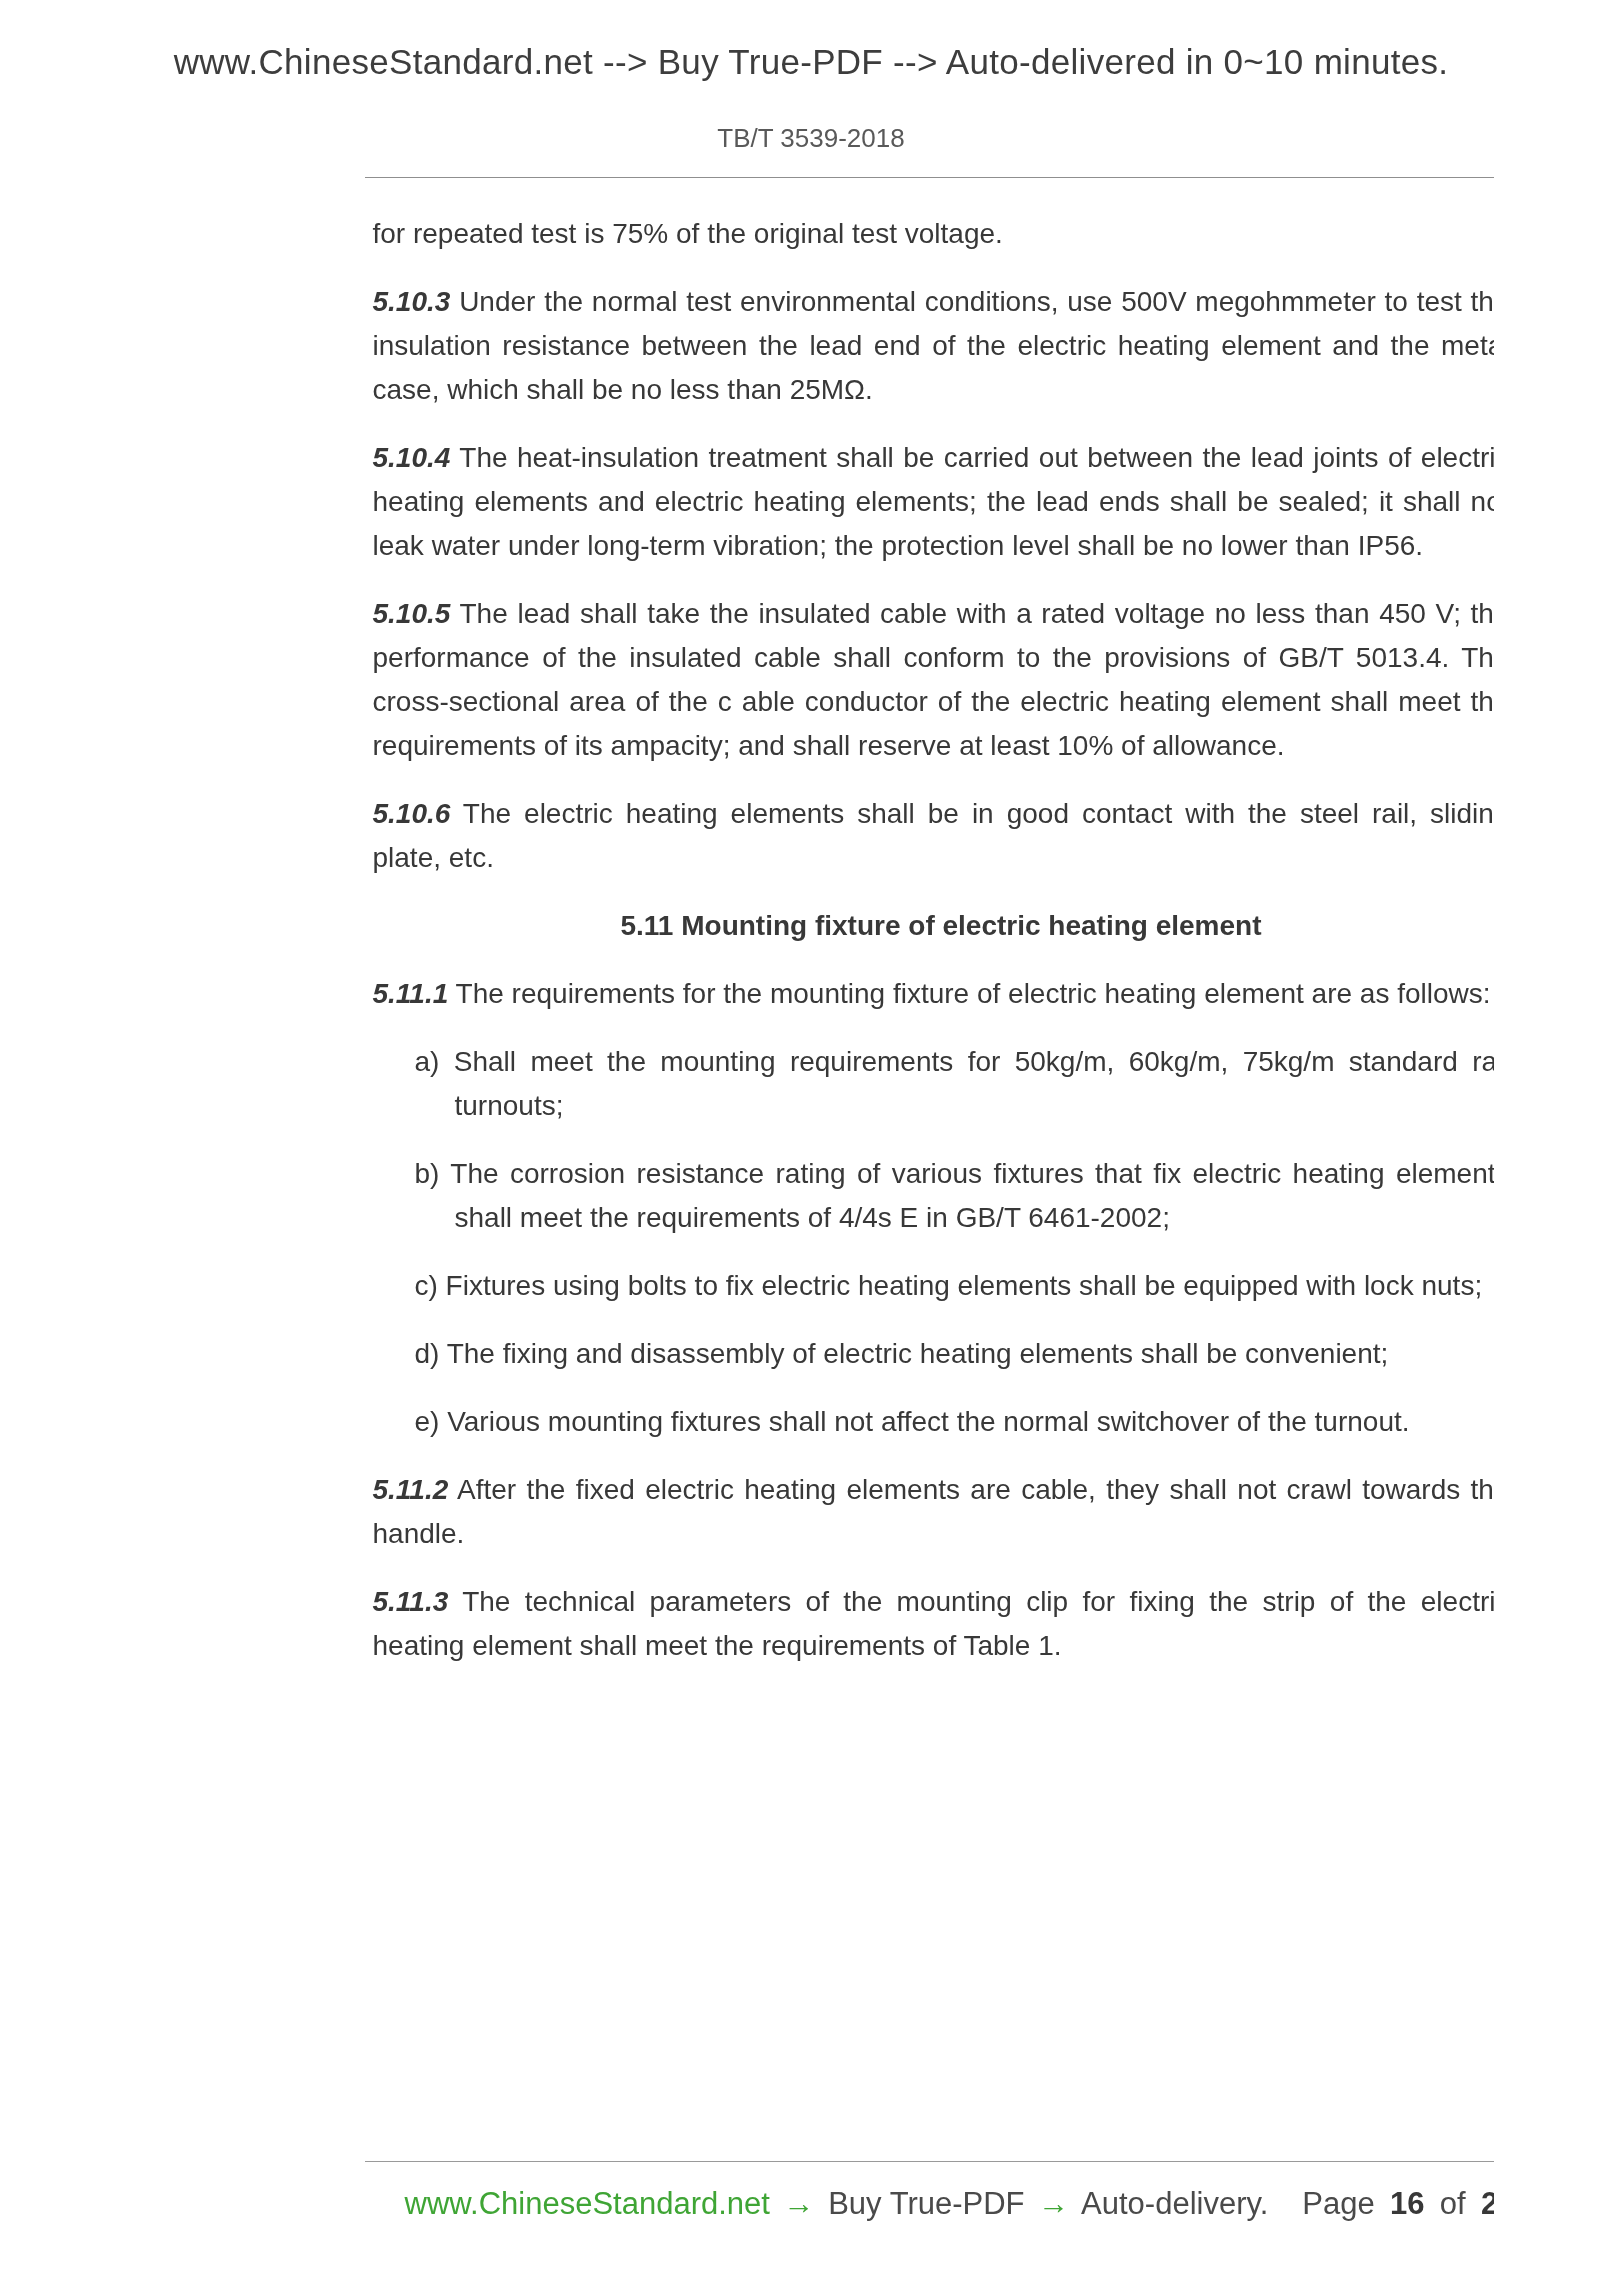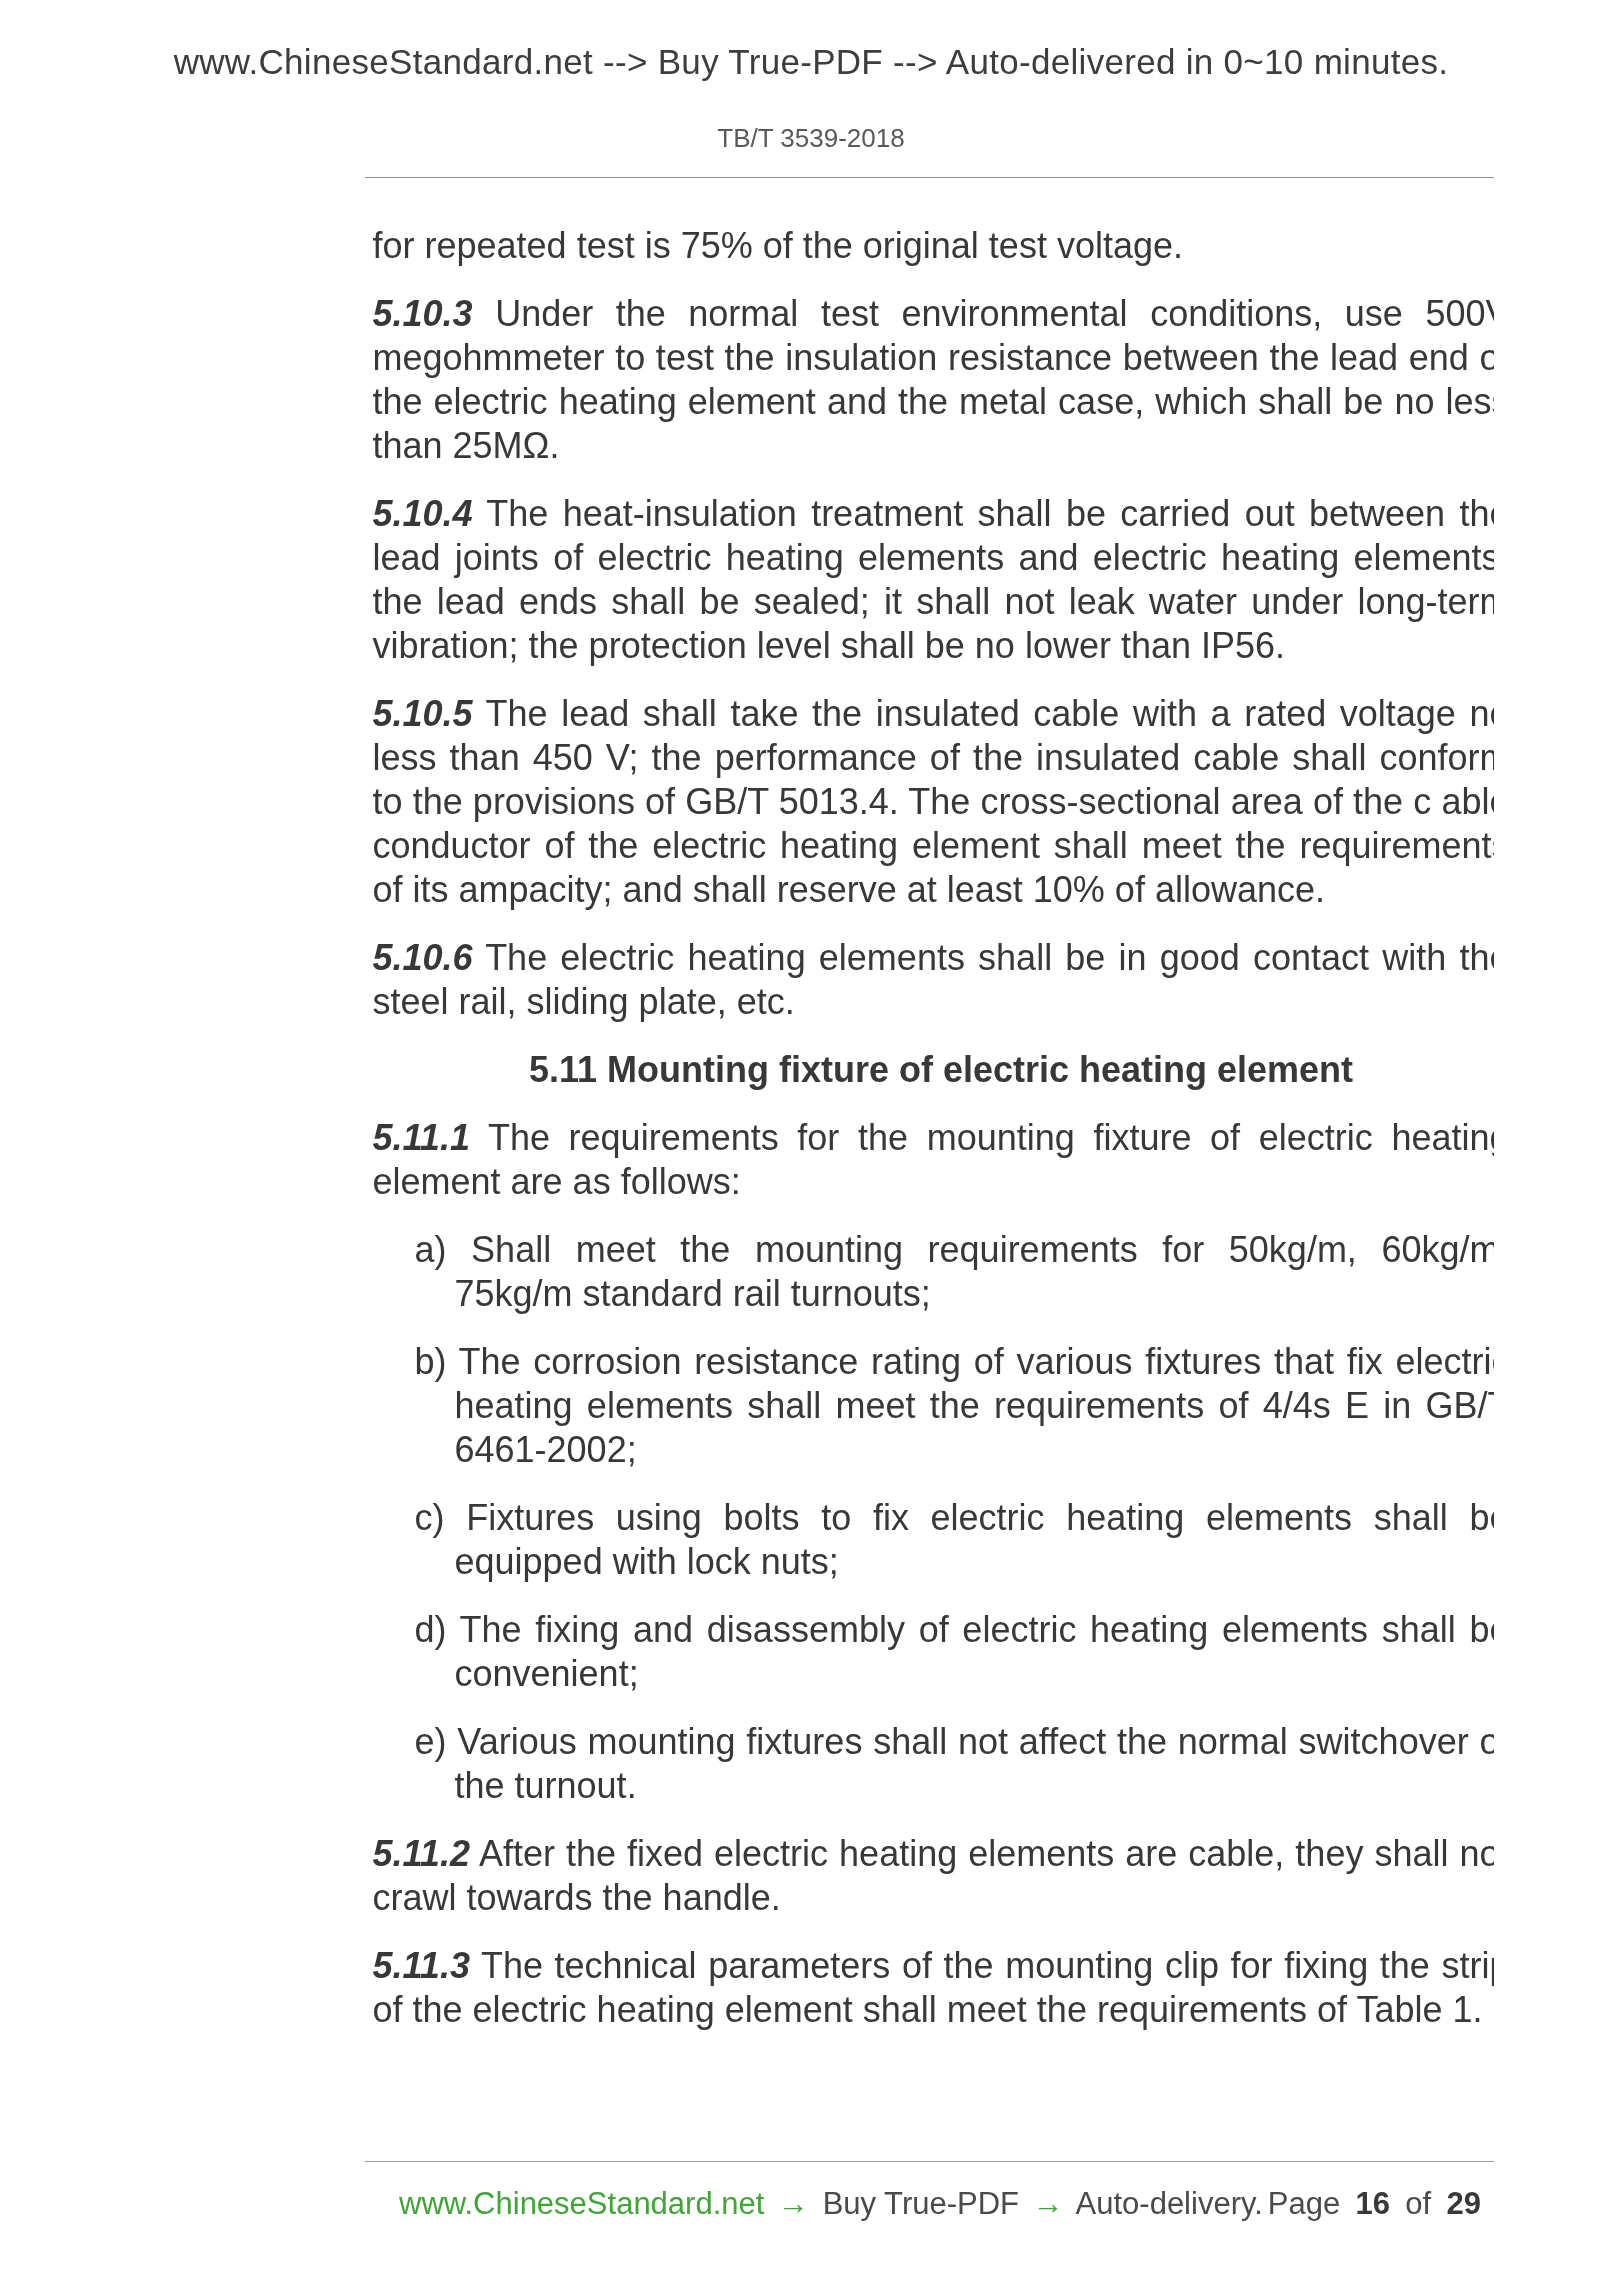--- a/index.html
+++ b/index.html
@@ -38,24 +38,24 @@
     position: absolute;
     top: 177px;
     left: 236px;
     width: 1151px;
     border: none;
     border-top: 1.7px solid #8f8f8f;
     margin: 0;
   }
   .body-text {
     position: absolute;
-    top: 224px;
+    top: 212px;
     left: 244px;
     width: 1137px;
-    font-size: 36px;
+    font-size: 28px;
     line-height: 44px;
     text-align: justify;
   }
   p.para { margin: 0 0 24px 0; }
   .lead { font-weight: bold; font-style: italic; }
   p.heading { font-weight: bold; text-align: center; }
   p.list {
     margin-left: 42px;
     padding-left: 40px;
     text-indent: -40px;
@@ -68,24 +68,25 @@
     border: none;
     border-top: 0.8px solid #9a9a9a;
     margin: 0;
   }
   .footer {
     position: absolute;
     top: 2186px;
     left: 236px;
     width: 1151px;
     display: flex;
-    justify-content: center;
+    justify-content: flex-end;
     align-items: baseline;
     font-size: 31px;
     color: #4a4a4a;
+    gap: 29px;
   }
   .footer-left span { margin-right: 5px; }
   .green { color: #3FA535; }
   .footer-right span { margin-right: 6.7px; }
   .footer-right b { color: #383838; margin-right: 6.7px; }
   .footer-right b:last-child { margin-right: 0; }
 </style>
 </head>
 <body>
 

